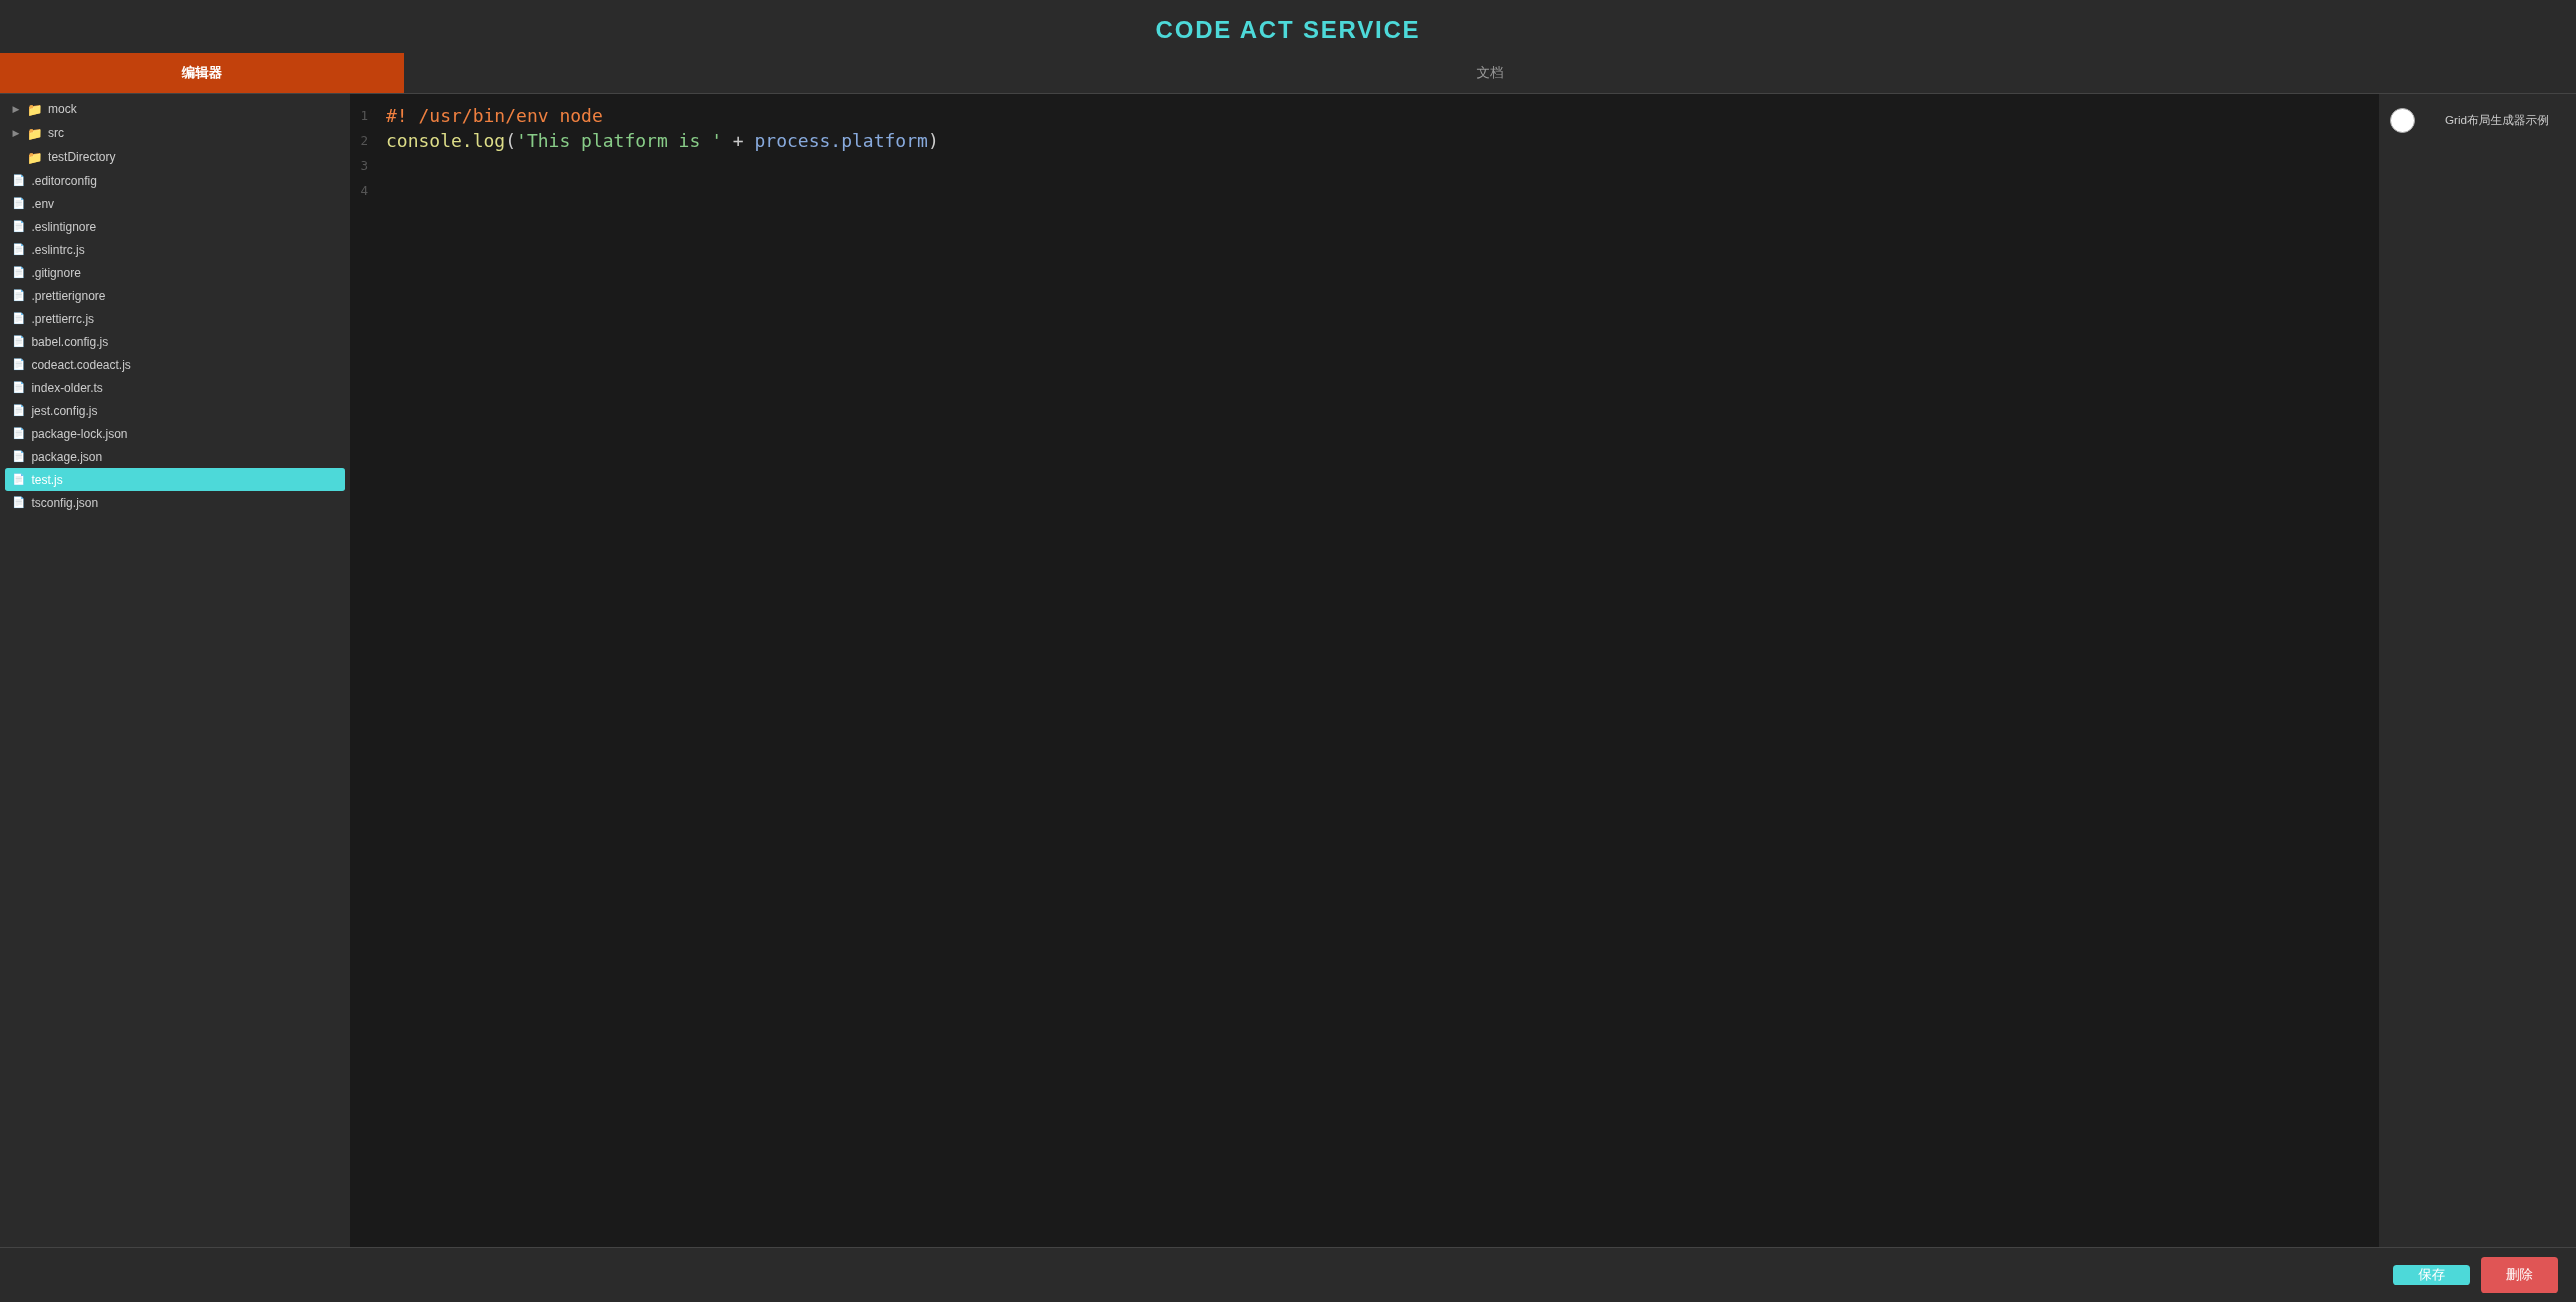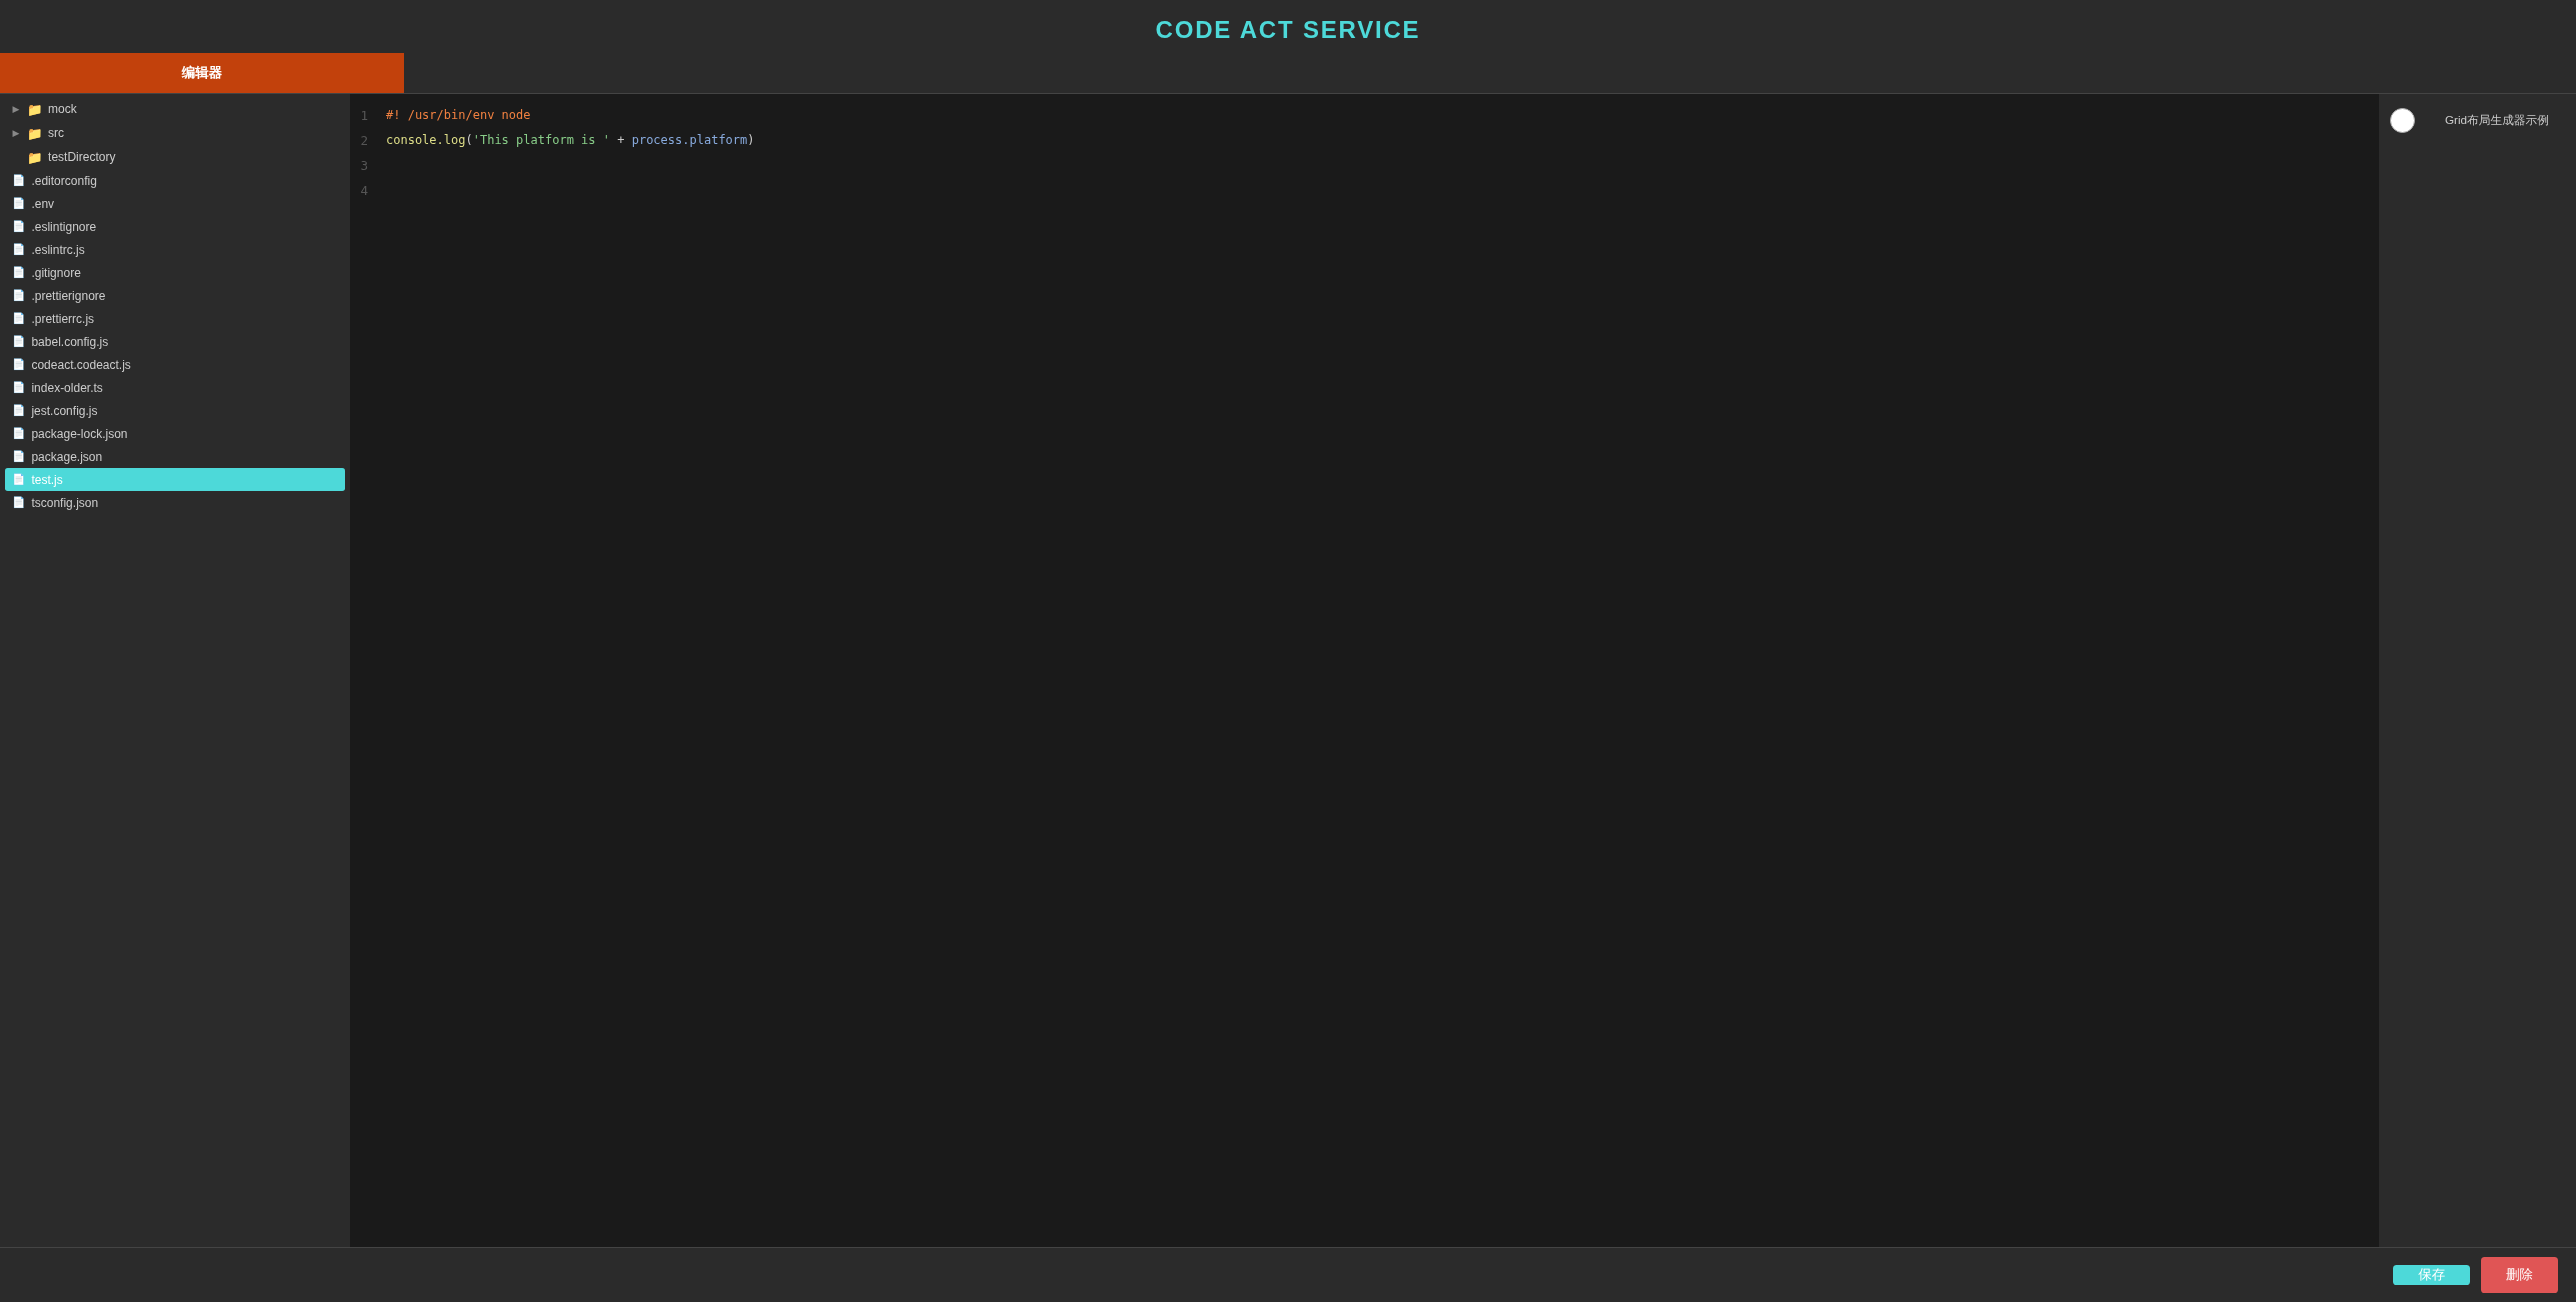--- a/index.html
+++ b/index.html
@@ -146,21 +146,21 @@
       color: #555;
       font-size: 12.6px;
       min-width: 36px;
       text-align: right;
       padding-right: 18px;
       user-select: none;
       font-family: 'Consolas', 'Monaco', monospace;
     }
 
     .line-content {
-      font-size: 12px;
+      font-size: 18px;
       font-family: 'Consolas', 'Monaco', monospace;
     }
 
     .shebang { color: #f08040; }
     .method { color: #dddd88; }
     .string { color: #88cc88; }
     .operator { color: #cccccc; }
     .object { color: #88aadd; }
 
     
@@ -230,20 +230,21 @@
   </style>
 </head>
 <body>
 
 <div class="header">
   <div class="header-title">CODE ACT SERVICE</div>
 </div>
 
 <div class="tab-bar">
   <div class="tab tab-editor">编辑器</div>
+  <div class="tab tab-docs">文档</div>
 </div>
 
 <div class="main-area">
 
   <div class="sidebar">
 
     <div class="folder-item">
       <span class="chevron-icon">▶</span>
       <span class="folder-icon">📁</span>
       <span>mock</span>

